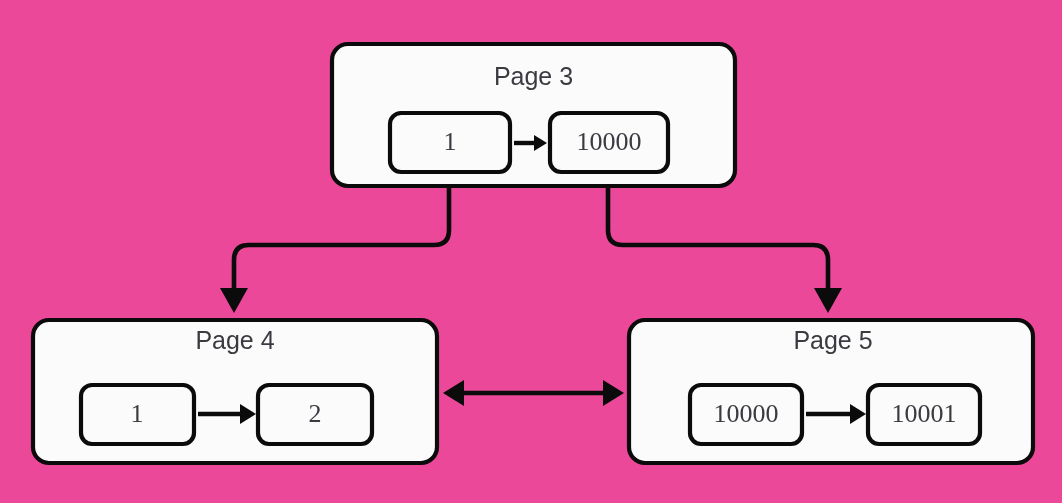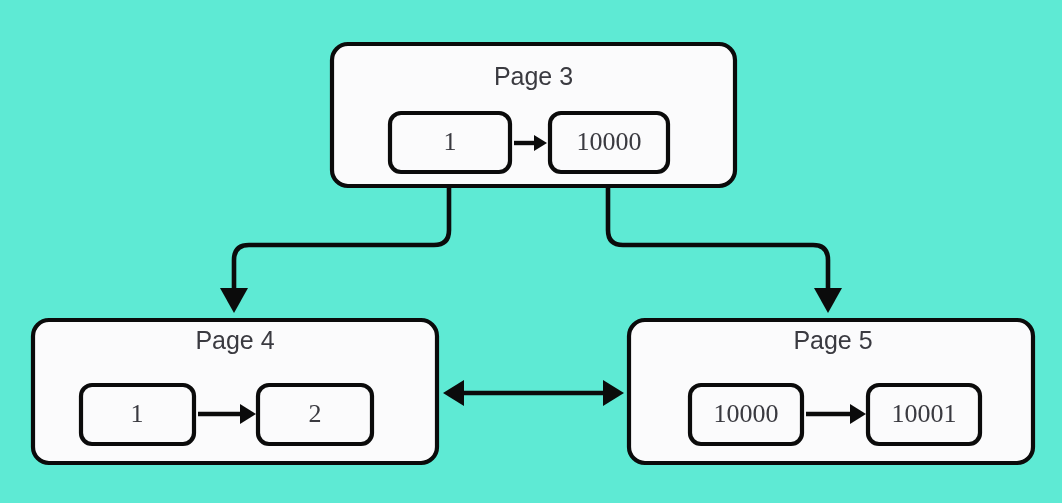--- a/index.html
+++ b/index.html
@@ -8,21 +8,21 @@
     padding: 0;
     background: #ffffff;
   }
   body {
     font-family: "Liberation Sans", sans-serif;
   }
   #diagram-root {
     position: relative;
     width: 1062px;
     height: 503px;
-    background: #5eead4;
+    background: #ec4899;
     overflow: hidden;
   }
   svg.diagram-canvas {
     position: absolute;
     left: 0;
     top: 0;
     width: 1062px;
     height: 503px;
     display: block;
   }

